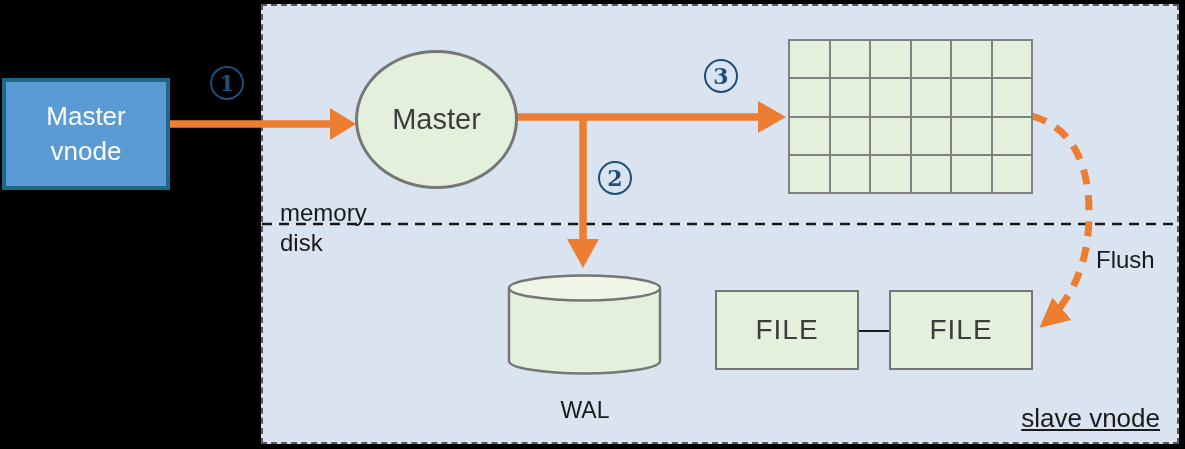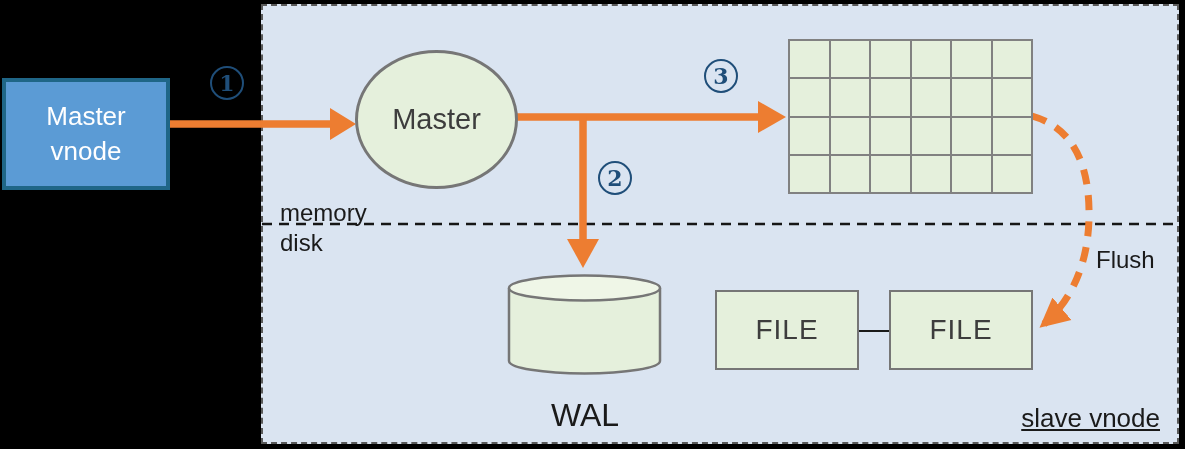--- a/index.html
+++ b/index.html
@@ -38,21 +38,21 @@
   .file{
     position:absolute;top:290px;width:144px;height:80px;box-sizing:border-box;
     background:var(--node-fill,#e5f0dc);border:2px solid var(--node-border,#767676);
     display:flex;align-items:center;justify-content:center;
     font-size:28px;letter-spacing:1px;color:#3d3d3d;
   }
   .f1{left:715px;} .f2{left:889px;}
   .lbl{position:absolute;font-size:24px;line-height:1.1;}
   .memory{left:280px;top:200px;}
   .disk{left:280px;top:230px;}
-  .wal{left:540px;top:398px;width:90px;text-align:center;font-size:32px;}
+  .wal{left:540px;top:398px;width:90px;text-align:center;font-size:23px;}
   .flush{left:1096px;top:247px;text-align:center;}
   .slave{left:1010px;top:404px;width:150px;text-align:right;font-size:26px;text-decoration:underline;}
   svg.overlay{position:absolute;left:0;top:0;pointer-events:none;}
   .arrow{stroke:var(--accent,#ed7d31);stroke-width:7.5;fill:none;}
   .ahead{fill:var(--accent,#ed7d31);}
   .flushpath{stroke:var(--accent,#ed7d31);stroke-width:7;fill:none;stroke-dasharray:15 11;}
   .divider{stroke:#161616;stroke-width:2.5;stroke-dasharray:10 7;}
   .connector{stroke:#1a1a1a;stroke-width:2;}
   .cyl-body{fill:var(--node-fill,#e5f0dc);stroke:var(--node-border,#767676);stroke-width:2.5;}
   .cyl-top{fill:#eff6e7;stroke:var(--node-border,#767676);stroke-width:2.5;}

